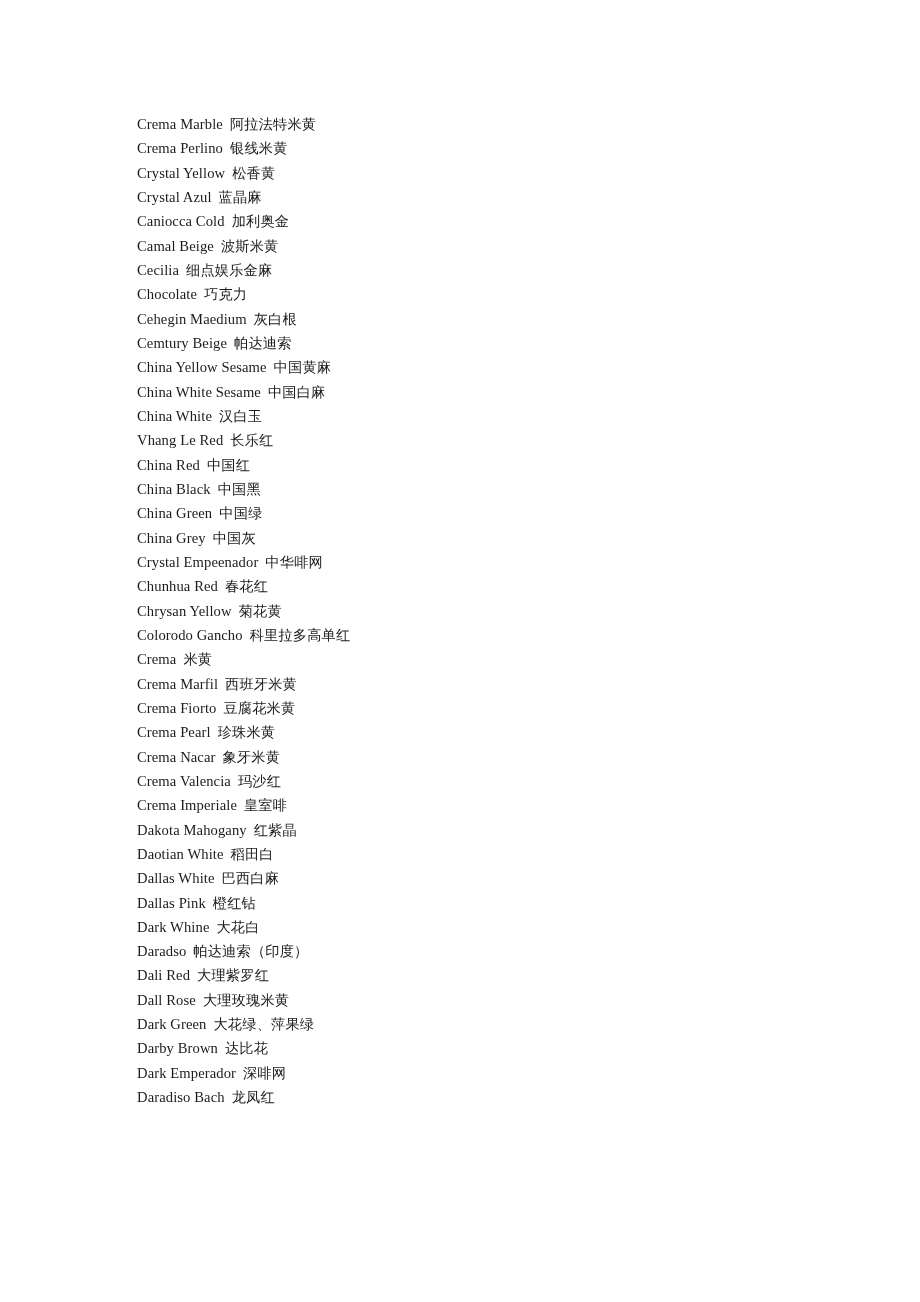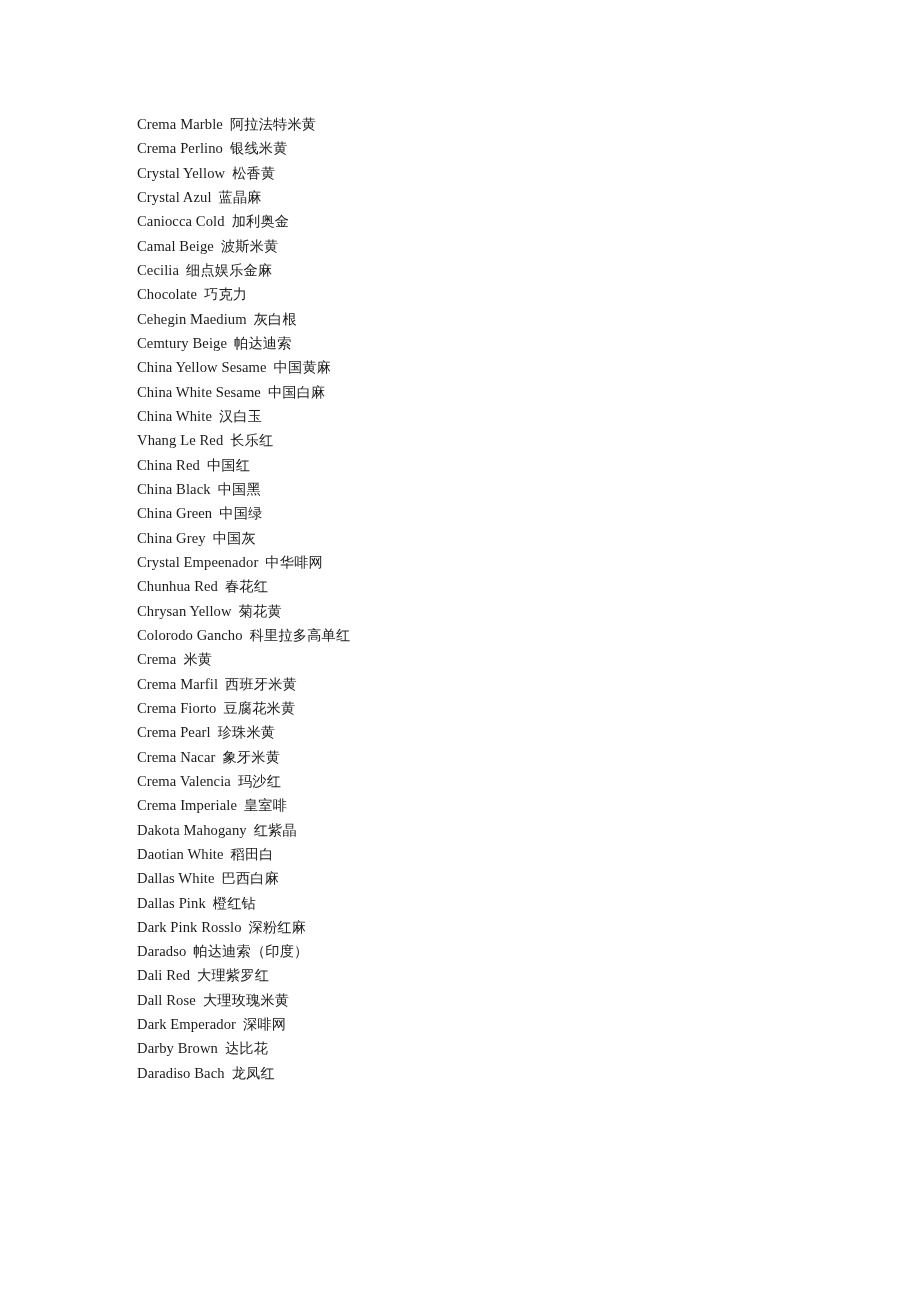--- a/index.html
+++ b/index.html
@@ -79,21 +79,22 @@
       <div class="entry"><span class="en">Crema Marfil</span><span class="gap"></span><span class="zh">西班牙米黄</span></div>
       <div class="entry"><span class="en">Crema Fiorto</span><span class="gap"></span><span class="zh">豆腐花米黄</span></div>
       <div class="entry"><span class="en">Crema Pearl</span><span class="gap"></span><span class="zh">珍珠米黄</span></div>
       <div class="entry"><span class="en">Crema Nacar</span><span class="gap"></span><span class="zh">象牙米黄</span></div>
       <div class="entry"><span class="en">Crema Valencia</span><span class="gap"></span><span class="zh">玛沙红</span></div>
       <div class="entry"><span class="en">Crema Imperiale</span><span class="gap"></span><span class="zh">皇室啡</span></div>
       <div class="entry"><span class="en">Dakota Mahogany</span><span class="gap"></span><span class="zh">红紫晶</span></div>
       <div class="entry"><span class="en">Daotian White</span><span class="gap"></span><span class="zh">稻田白</span></div>
       <div class="entry"><span class="en">Dallas White</span><span class="gap"></span><span class="zh">巴西白麻</span></div>
       <div class="entry"><span class="en">Dallas Pink</span><span class="gap"></span><span class="zh">橙红钻</span></div>
-      <div class="entry"><span class="en">Dark Pink Rosslo</span><span class="gap"></span><span class="zh">深粉红麻</span></div>
+      <div class="entry"><span class="en">Dark Whine</span><span class="gap"></span><span class="zh">大花白</span></div>
       <div class="entry"><span class="en">Daradso</span><span class="gap"></span><span class="zh">帕达迪索（印度）</span></div>
       <div class="entry"><span class="en">Dali Red</span><span class="gap"></span><span class="zh">大理紫罗红</span></div>
       <div class="entry"><span class="en">Dall Rose</span><span class="gap"></span><span class="zh">大理玫瑰米黄</span></div>
+      <div class="entry"><span class="en">Dark Green</span><span class="gap"></span><span class="zh">大花绿、萍果绿</span></div>
+      <div class="entry"><span class="en">Darby Brown</span><span class="gap"></span><span class="zh">达比花</span></div>
       <div class="entry"><span class="en">Dark Emperador</span><span class="gap"></span><span class="zh">深啡网</span></div>
-      <div class="entry"><span class="en">Darby Brown</span><span class="gap"></span><span class="zh">达比花</span></div>
       <div class="entry"><span class="en">Daradiso Bach</span><span class="gap"></span><span class="zh">龙凤红</span></div>
     </div>
 </div>
 
 </body></html>

